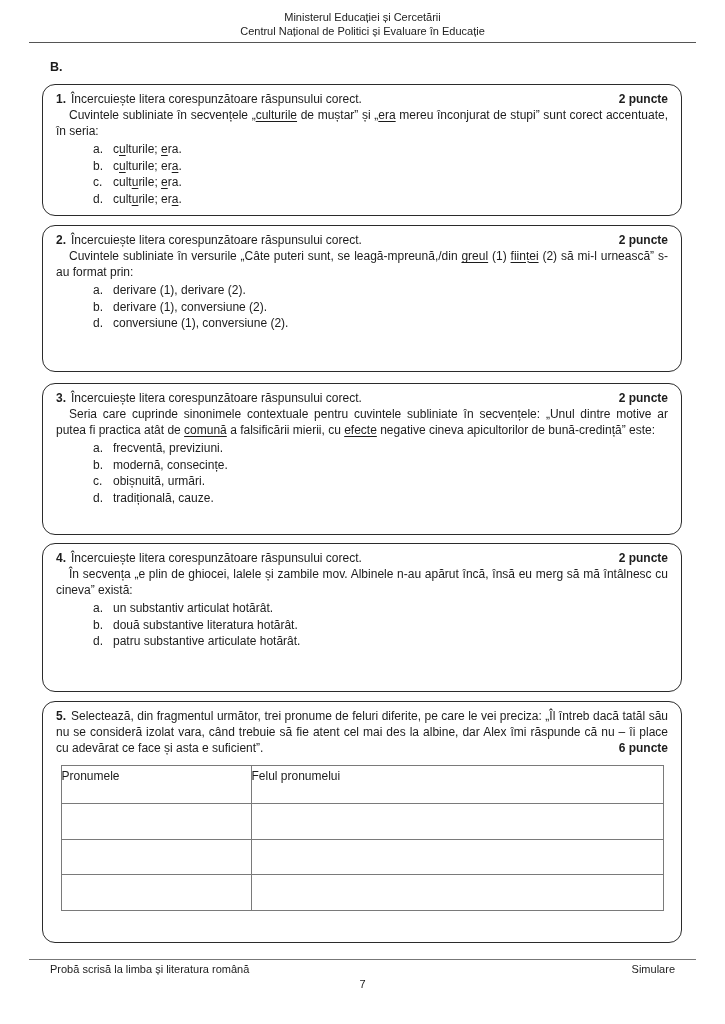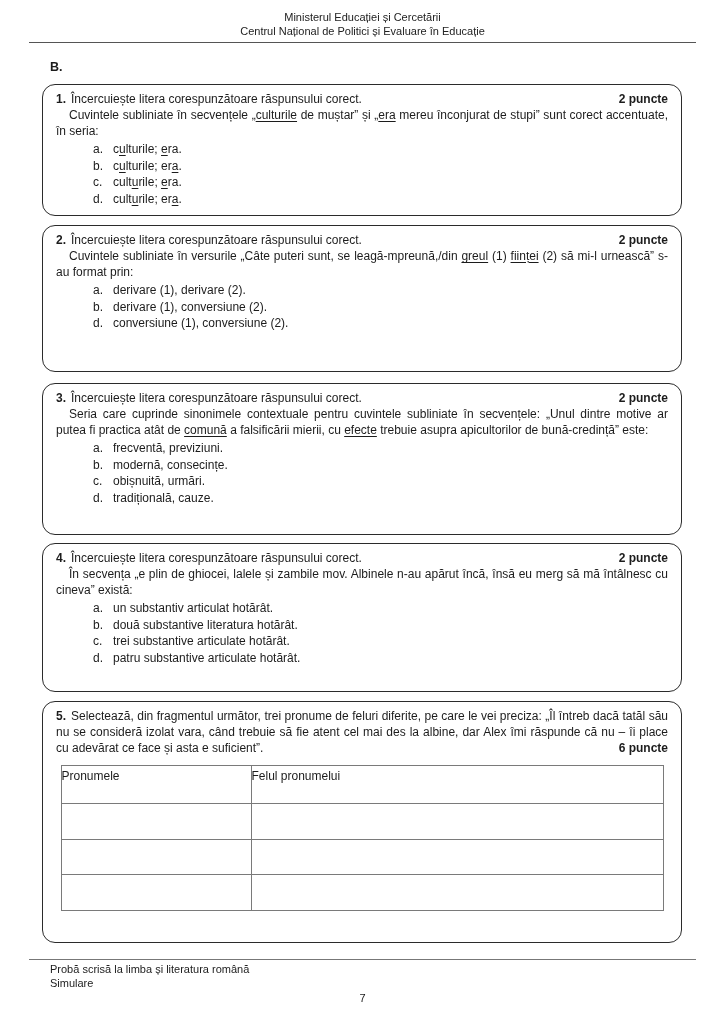--- a/index.html
+++ b/index.html
@@ -64,21 +64,21 @@
     text-align: left;
     vertical-align: top;
     padding-top: 3px;
   }
   .answer-table th { height: 38px; }
   .answer-table td { height: 35.5px; }
   .answer-table .col-pron { width: 190px; }
 
   
   .footer { position: absolute; left: 29px; right: 29px; top: 959px; border-top: 1.2px solid #777; font-size: 11px; }
-  .footer-row { display: flex; padding: 2px 21px 0 21px; line-height: 14px; flex-direction: column; }
+  .footer-row { display: flex; justify-content: space-between; padding: 2px 21px 0 21px; line-height: 14px; }
   .page-number { text-align: center; margin-top: 2px; }
 </style>
 </head>
 <body>
 
 <div class="page">
 
   <div class="ministry-header">
     <div>Ministerul Educației și Cercetării</div>
     <div>Centrul Național de Politici și Evaluare în Educație</div>
@@ -114,39 +114,38 @@
         <div class="opt"><span class="letter">b.</span><span><span>derivare (1), conversiune (2).</span></span></div>
         <div class="opt"><span class="letter">d.</span><span><span>conversiune (1), conversiune (2).</span></span></div>
       </div>
     </div>
 
     <div class="qbox b3">
       <div class="qhead">
         <span class="points">2 puncte</span>
         <span class="qnum">3.</span><span>Încercuiește litera corespunzătoare răspunsului corect.</span>
       </div>
-      <p class="qbody"><span>Seria care cuprinde sinonimele contextuale pentru cuvintele subliniate în secvențele: „Unul dintre motive ar putea fi practica atât de </span><span class="u">comună</span><span> a falsificării mierii, cu </span><span class="u">efecte</span><span> trebuie asupra apicultorilor de bună-credință” este:</span></p>
+      <p class="qbody"><span>Seria care cuprinde sinonimele contextuale pentru cuvintele subliniate în secvențele: „Unul dintre motive ar putea fi practica atât de </span><span class="u">comună</span><span> a falsificării mierii, cu </span><span class="u">efecte</span><span> negative cineva apicultorilor de bună-credință” este:</span></p>
       <div class="opts">
         <div class="opt"><span class="letter">a.</span><span><span>frecventă, previziuni.</span></span></div>
         <div class="opt"><span class="letter">b.</span><span><span>modernă, consecințe.</span></span></div>
         <div class="opt"><span class="letter">c.</span><span><span>obișnuită, urmări.</span></span></div>
         <div class="opt"><span class="letter">d.</span><span><span>tradițională, cauze.</span></span></div>
       </div>
     </div>
 
     <div class="qbox b4">
       <div class="qhead">
         <span class="points">2 puncte</span>
         <span class="qnum">4.</span><span>Încercuiește litera corespunzătoare răspunsului corect.</span>
       </div>
       <p class="qbody"><span>În secvența „e plin de ghiocei, lalele și zambile mov. Albinele n-au apărut încă, însă eu merg să mă întâlnesc cu cineva” există:</span></p>
       <div class="opts">
         <div class="opt"><span class="letter">a.</span><span><span>un substantiv articulat hotărât.</span></span></div>
         <div class="opt"><span class="letter">b.</span><span><span>două substantive literatura hotărât.</span></span></div>
-        <div class="opt"><span class="letter">c.</span><span><span>trei substantive articulate hotărât.</span></span></div>
         <div class="opt"><span class="letter">d.</span><span><span>patru substantive articulate hotărât.</span></span></div>
       </div>
     </div>
 
     <div class="qbox b5">
       <p class="qbody noindent"><span class="qnum">5.</span><span><span>Selectează, din fragmentul următor, trei pronume de feluri diferite, pe care le vei preciza: „Îl întreb dacă tatăl său nu se consideră izolat vara, când trebuie să fie atent cel mai des la albine, dar Alex îmi răspunde că nu – îi place cu adevărat ce face și asta e suficient”.</span></span> <span class="points">6 puncte</span></p>
       <table class="answer-table">
         <colgroup>
             <col class="col-pron">
             <col>

